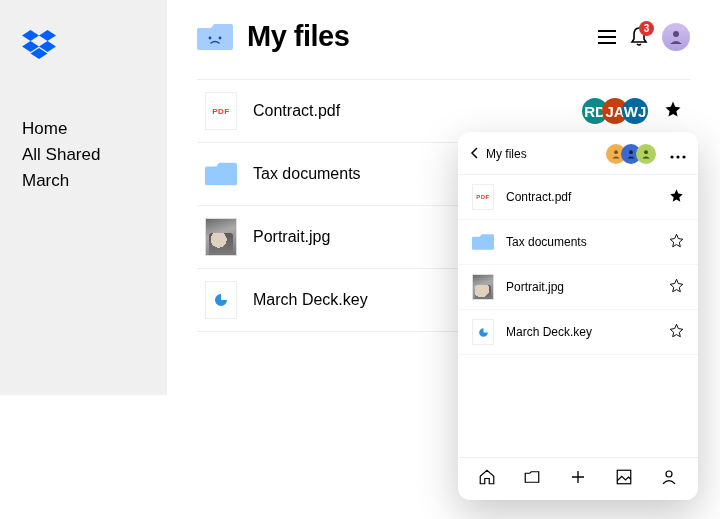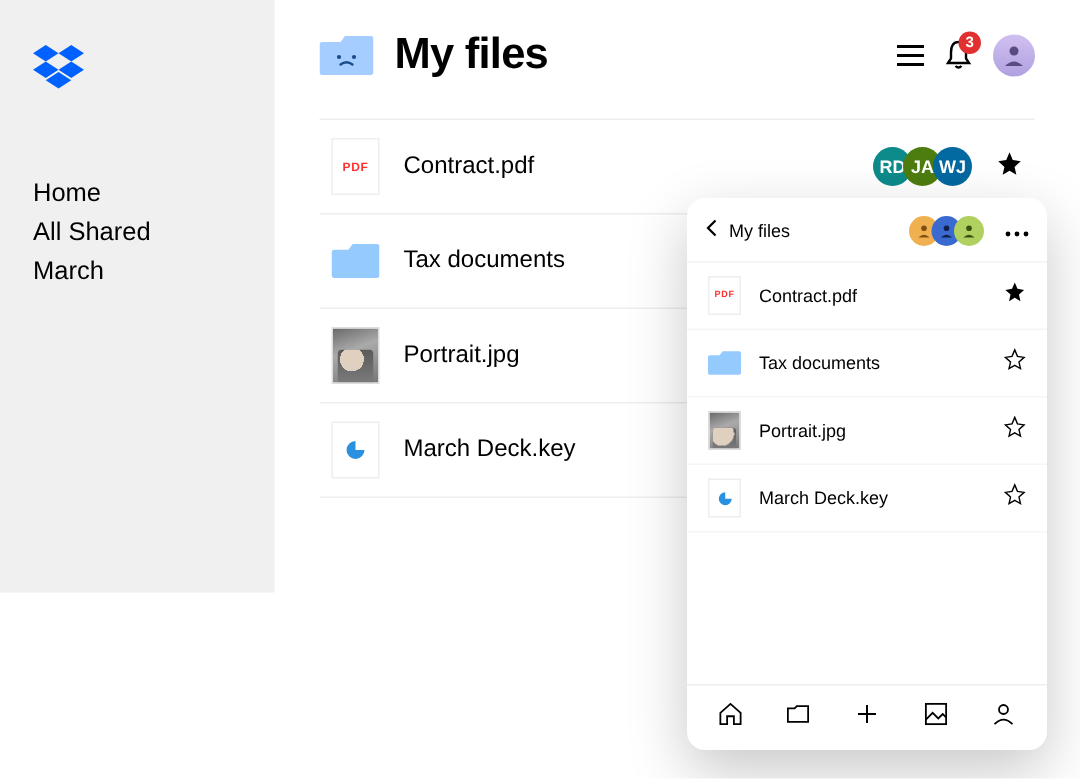--- a/index.html
+++ b/index.html
@@ -11,21 +11,21 @@
     overflow: hidden;
     position: relative;
   }
   .app {
     display: flex;
     width: 720px;
     height: 395px;
     background: #fff;
   }
   .sidebar {
-    width: 183px;
+    width: 167px;
     background: #f0f0f0;
     padding: 30px 0 0 22px;
   }
   .logo {
     color: #0061ff;
     margin-bottom: 56px;
   }
   .logo svg { display:block; }
   .nav-item {
     font-size: 17px;
@@ -115,21 +115,21 @@
     flex-shrink:0;
   }
   .file-name {
     font-size: 16px;
     color: #000;
     flex: 1;
   }
   .shared-avs {
     display:flex;
   }
-  .shared-avs .avatar { width:26px; height:26px; margin-left:-6px; font-size:12px; }
+  .shared-avs .avatar { width:26px; height:26px; margin-left:-6px; font-size:15px; }
   .star { cursor:pointer; }
 
   .folder-icon svg { display:block; }
   .photo-thumb {
     width:32px; height:38px;
     background: linear-gradient(160deg,#6a6a6a 0%, #aaa 40%, #777 100%);
     border:1px solid #ddd;
     display:flex; align-items:flex-end; justify-content:center;
     overflow:hidden;
   }
@@ -264,21 +264,21 @@
       </div>
     </div>
 
     <div class="file-list">
 
       <div class="file-row">
         <div class="file-icon pdf-box">PDF</div>
         <div class="file-name">Contract.pdf</div>
         <div class="shared-avs">
           <span class="avatar" style="background:#0d8a8a">RD</span>
-          <span class="avatar" style="background:#4d7c0f">JA</span>
+          <span class="avatar" style="background:#c2410c">JA</span>
           <span class="avatar" style="background:#0369a1">WJ</span>
         </div>
         <span class="star">
           <svg width="18" height="18" viewBox="0 0 24 24">
               <path d="M12 2l2.9 6.9L22 10l-5.5 5 1.6 7L12 18.5 5.9 22l1.6-7L2 10l7.1-1.1z" fill="#000"></path>
             </svg>
         </span>
       </div>
 
       <div class="file-row">

